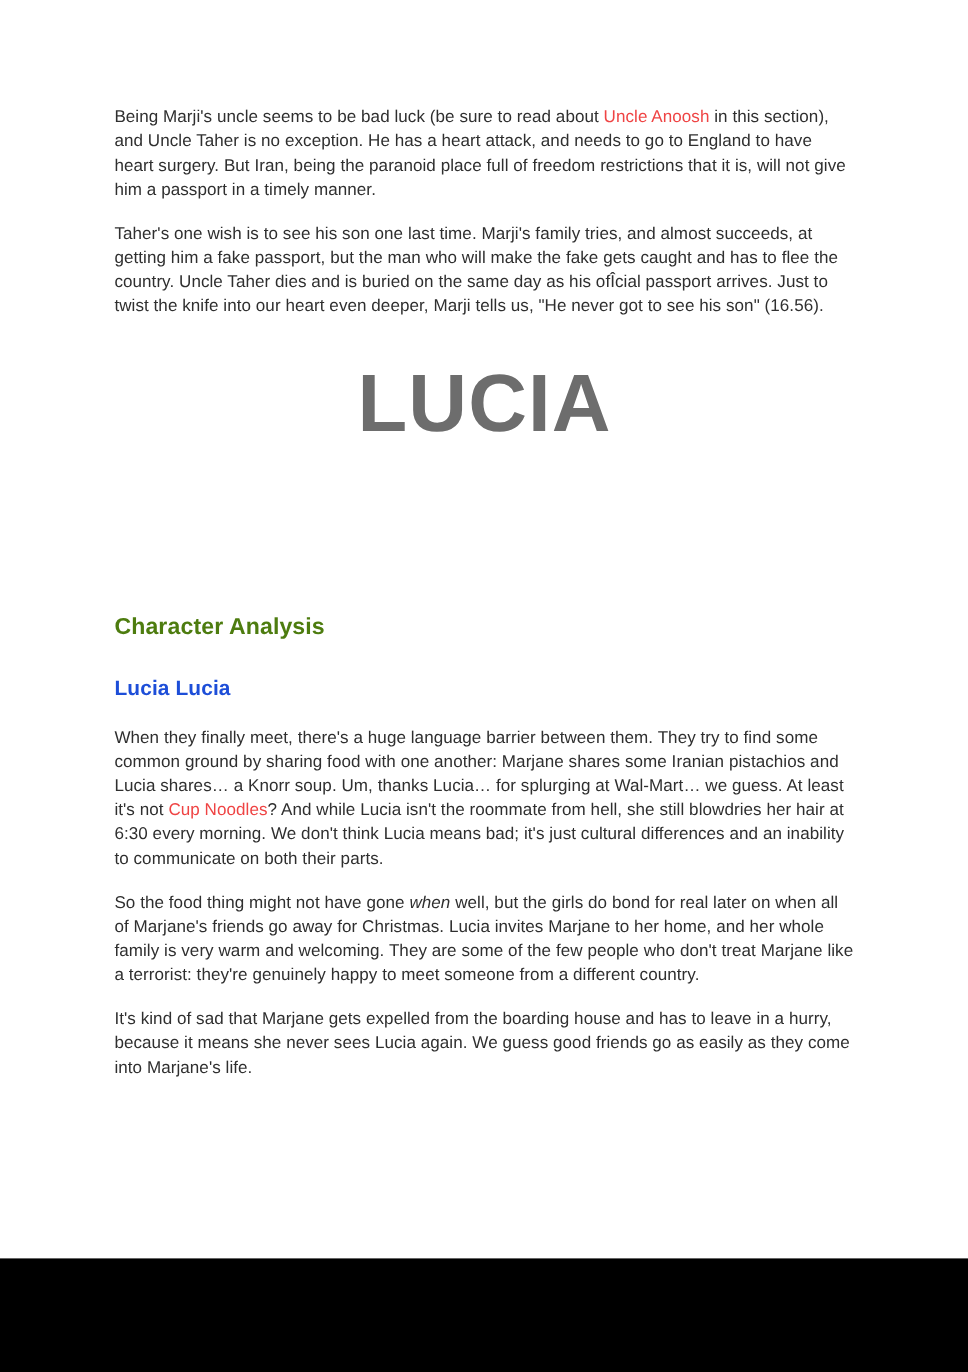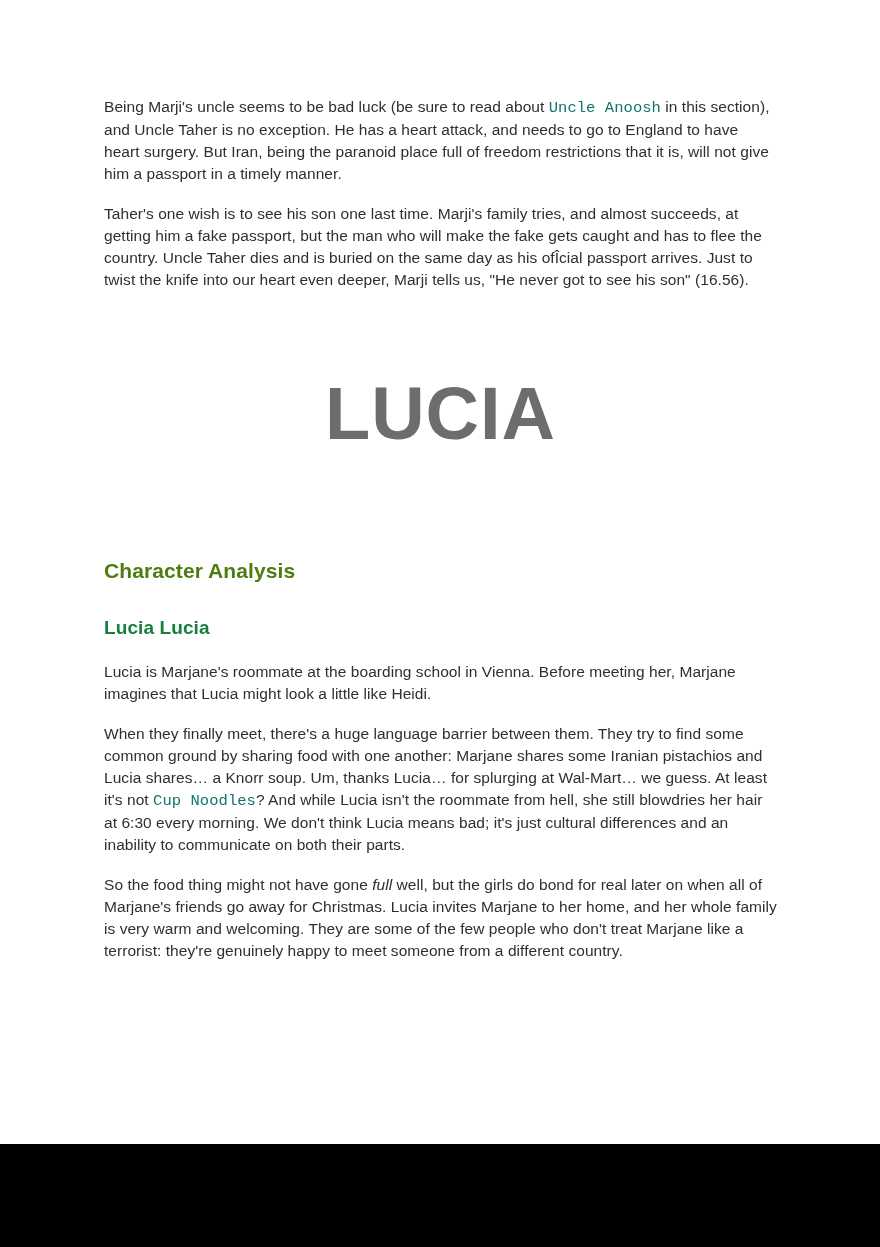--- a/index.html
+++ b/index.html
@@ -33,35 +33,34 @@
     font-size: 15.5px;
     line-height: 1.42;
     margin: 0 0 18px 0;
     color: #2f2f2f;
     letter-spacing: 0.05px;
   }
   p.para:last-child {
     margin-bottom: 0;
   }
   .link {
-    color: #0f766e;
+    color: #ef4444;
     text-decoration: none;
     cursor: pointer;
-    font-family: Liberation Mono, monospace;
   }
   em {
     font-style: italic;
   }
   .banner {
     margin-top: 40px;
     margin-bottom: 36px;
     text-align: center;
     height: 120px;
     display: flex;
-    align-items: flex-end;
+    align-items: flex-start;
     justify-content: center;
   }
   .banner-title {
     font-size: 74px;
     font-weight: bold;
     color: #6d6d6d;
     letter-spacing: 1px;
     line-height: 1;
   }
   .spacer-block {
@@ -70,21 +69,21 @@
   h2.section-heading {
     font-size: 21px;
     font-weight: bold;
     color: #4d7c0f;
     margin: 0 0 34px 0;
     letter-spacing: 0.1px;
   }
   h3.sub-heading {
     font-size: 19px;
     font-weight: bold;
-    color: #15803d;
+    color: #1d4ed8;
     margin: 0 0 22px 0;
     letter-spacing: 0.1px;
   }
   .footer-bar {
     position: absolute;
     left: 0;
     bottom: 0;
     width: 880px;
     height: 103px;
     background: #000000;
@@ -104,21 +103,21 @@
     <div class="banner">
       <div class="banner-title">LUCIA</div>
     </div>
 
     <div class="spacer-block"></div>
 
     <h2 class="section-heading">Character Analysis</h2>
     <h3 class="sub-heading">Lucia Lucia</h3>
 
     <div>
-      <p class="para">Lucia is Marjane's roommate at the boarding school in Vienna. Before meeting her, Marjane imagines that Lucia might look a little like Heidi.</p>
       <p class="para">When they finally meet, there's a huge language barrier between them. They try to find some common ground by sharing food with one another: Marjane shares some Iranian pistachios and Lucia shares… a Knorr soup. Um, thanks Lucia… for splurging at Wal-Mart… we guess. At least it's not <a class="link">Cup Noodles</a>? And while Lucia isn't the roommate from hell, she still blowdries her hair at 6:30 every morning. We don't think Lucia means bad; it's just cultural differences and an inability to communicate on both their parts.</p>
-      <p class="para">So the food thing might not have gone <em>full</em> well, but the girls do bond for real later on when all of Marjane's friends go away for Christmas. Lucia invites Marjane to her home, and her whole family is very warm and welcoming. They are some of the few people who don't treat Marjane like a terrorist: they're genuinely happy to meet someone from a different country.</p>
+      <p class="para">So the food thing might not have gone <em>when</em> well, but the girls do bond for real later on when all of Marjane's friends go away for Christmas. Lucia invites Marjane to her home, and her whole family is very warm and welcoming. They are some of the few people who don't treat Marjane like a terrorist: they're genuinely happy to meet someone from a different country.</p>
+      <p class="para">It's kind of sad that Marjane gets expelled from the boarding house and has to leave in a hurry, because it means she never sees Lucia again. We guess good friends go as easily as they come into Marjane's life.</p>
     </div>
 
   </div>
 
   <div class="footer-bar"></div>
 </div>
 
 </body></html>

